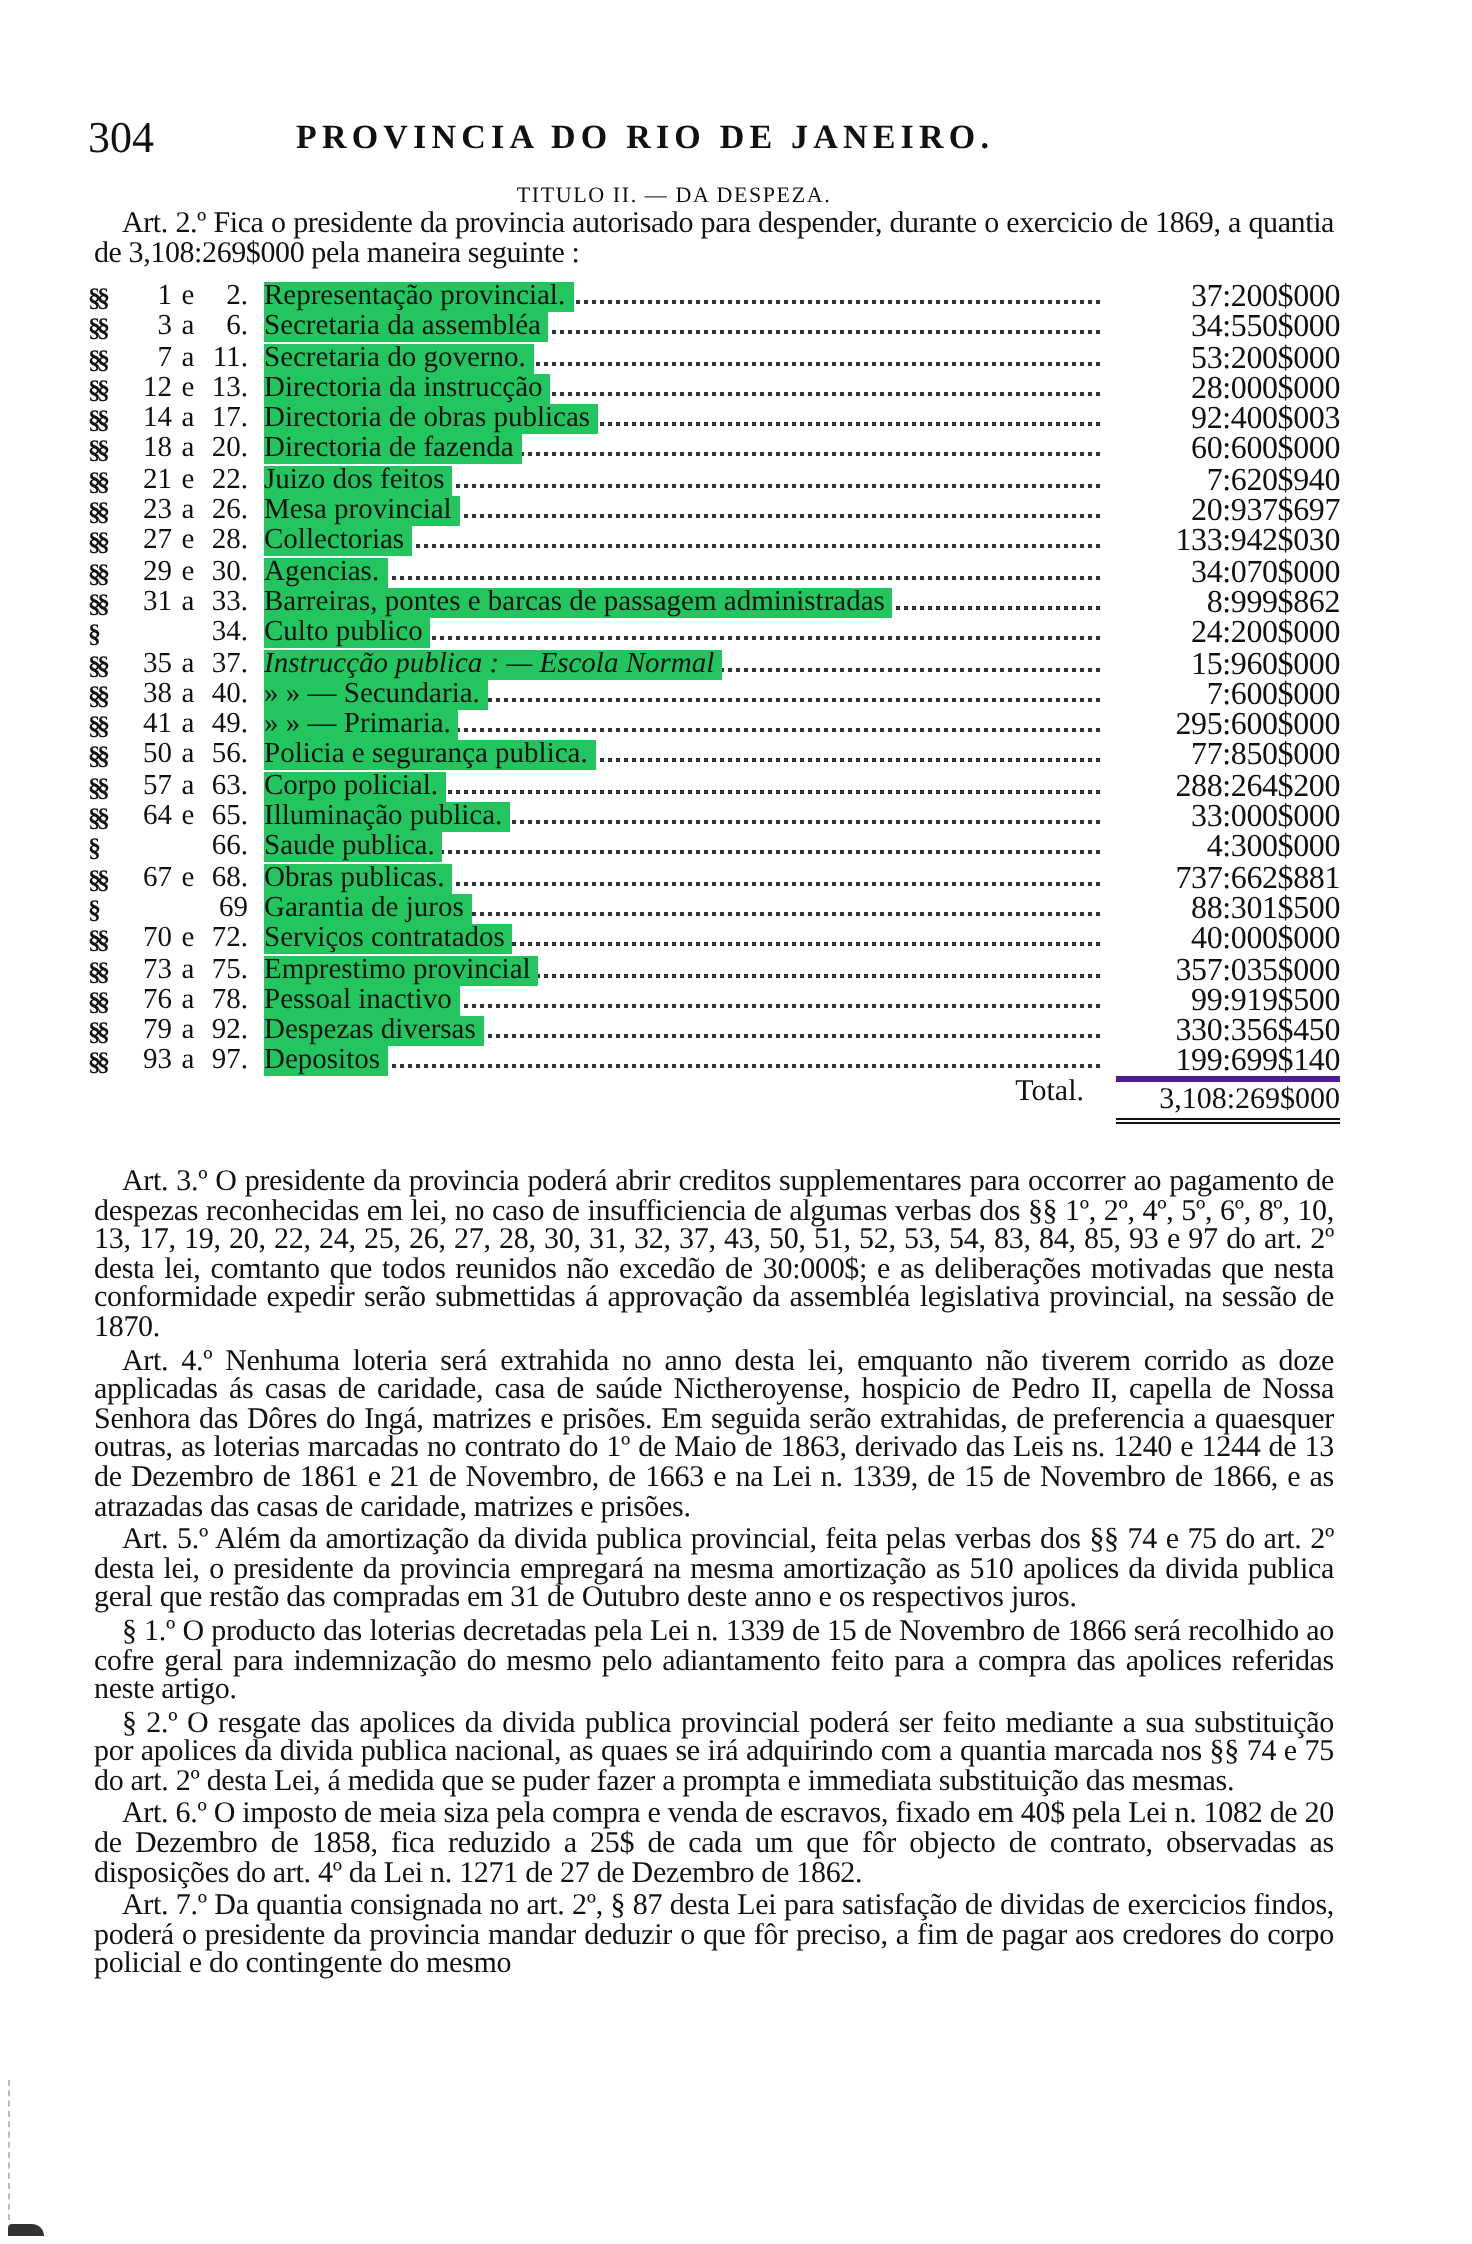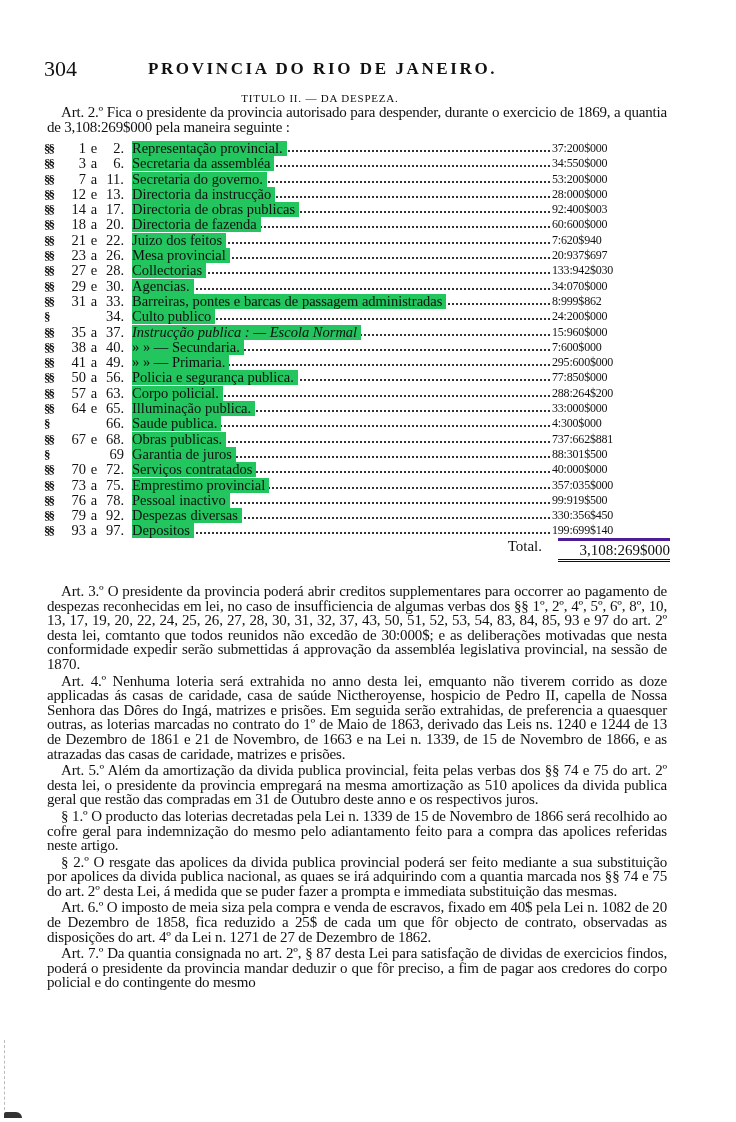--- a/index.html
+++ b/index.html
@@ -38,21 +38,21 @@
     .running-title {
       position: absolute;
       left: 104px;
       top: 3px;
       font-size: 17px;
       font-weight: bold;
       letter-spacing: 2.6px;
     }
     .section-title {
       position: absolute;
-      left: 0;
+      left: 17px;
       width: 640px;
       text-align: center;
       font-size: 11px;
       letter-spacing: 0.8px;
       font-variant: small-caps;
     }
     .titulo-2 { top: 92px; }
     .titulo-3 { top: 567px; }
     .intro {
       position: absolute;
@@ -113,22 +113,22 @@
       position: absolute;
       left: 0; right: 0;
       bottom: 4px;
       border-bottom: 2px dotted #333;
       z-index: 0;
     }
     .b-amount {
       position: absolute;
       right: 0;
       width: 118px;
-      text-align: left;
-      font-size: 12px;
+      text-align: right;
+      font-size: 16px;
       letter-spacing: -0.2px;
     }
     .total-row {
       position: absolute;
       left: 44px;
       top: 536px;
       width: 626px;
       height: 20px;
       font-size: 15px;
     }

